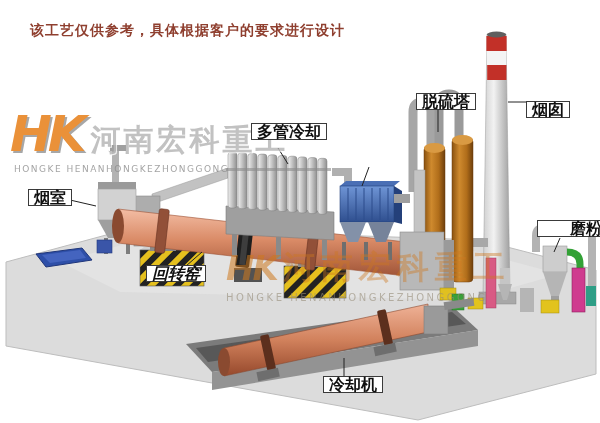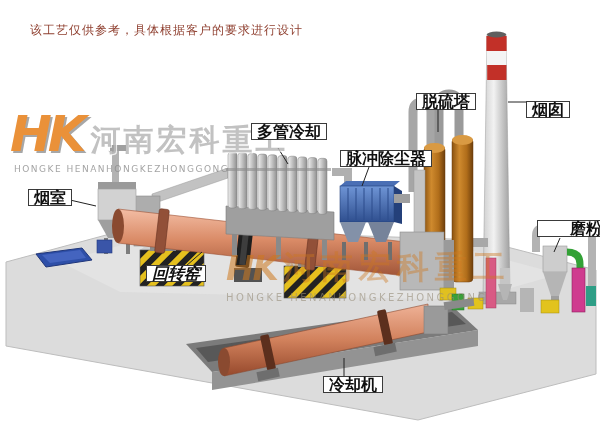--- a/index.html
+++ b/index.html
@@ -2,21 +2,21 @@
 <html><head>
 <meta charset="utf-8">
 <style>
   * { box-sizing: border-box; }
   html, body { margin: 0; padding: 0; }
   body { font-family: "DejaVu Sans", "Liberation Sans", sans-serif; background: #fff; }
   .canvas { position: relative; width: 600px; height: 423px; background: #ffffff; overflow: hidden; }
   .scene { position: absolute; left: 0; top: 0; }
   .disclaimer {
     position: absolute; left: 30px; top: 22px; z-index: 25;
-    font-size: 12px; color: #8f3f2f; letter-spacing: 1px; font-weight: normal;
+    font-size: 14px; color: #8f3f2f; letter-spacing: 1px; font-weight: bold;
   }
   .label {
     position: absolute; z-index: 30;
     background: #ffffff; border: 1px solid #3a3a3a;
     color: #101010; font-size: 16px; font-weight: bold; line-height: 13px;
     padding: 1px 5px; white-space: nowrap;
   }
   .logo { position: absolute; left: 10px; top: 106px; z-index: 20; opacity: 0.88; }
   .logo-row { display: flex; align-items: flex-start; }
   .logo-mono {
@@ -244,19 +244,18 @@
     <div class="wm-row">
       <span class="wm-mono">HK</span>
       <span class="wm-cn">河南宏科重工</span>
     </div>
     <div class="wm-en">HONGKE HENANHONGKEZHONGGONG</div>
   </div>
 
   <div class="label" style="left:28px;  top:189px;">烟室</div>
   <div class="label" style="left:146px; top:265px;font-style:italic;">回转窑</div>
   <div class="label" style="left:251px; top:123px;">多管冷却</div>
-  <div class="label" style="left:340px; top:150px;">脉冲除尘器</div>
   <div class="label" style="left:416px; top:93px;">脱硫塔</div>
   <div class="label" style="left:526px; top:94px;margin-top:7px;">烟囱</div>
   <div class="label" style="left:537px; top:220px;padding-left:32px;">磨粉系统</div>
   <div class="label" style="left:323px; top:376px;">冷却机</div>
 
 </div>
 
 </body></html>

